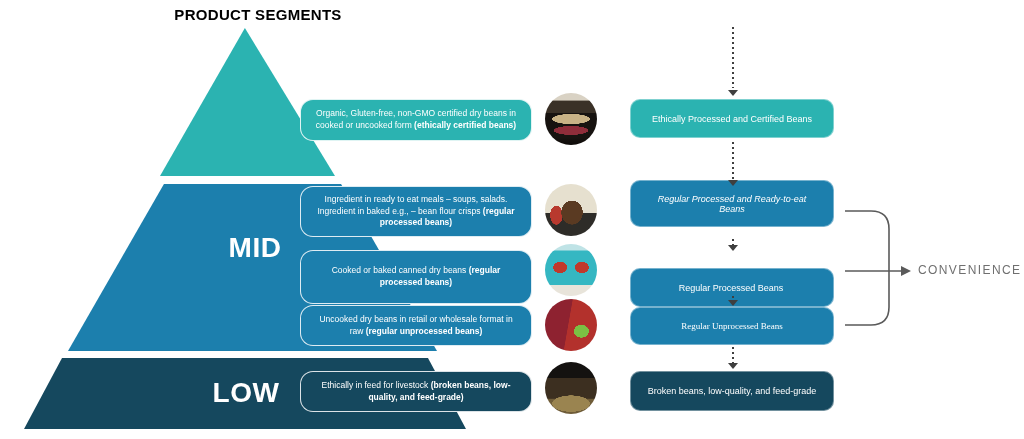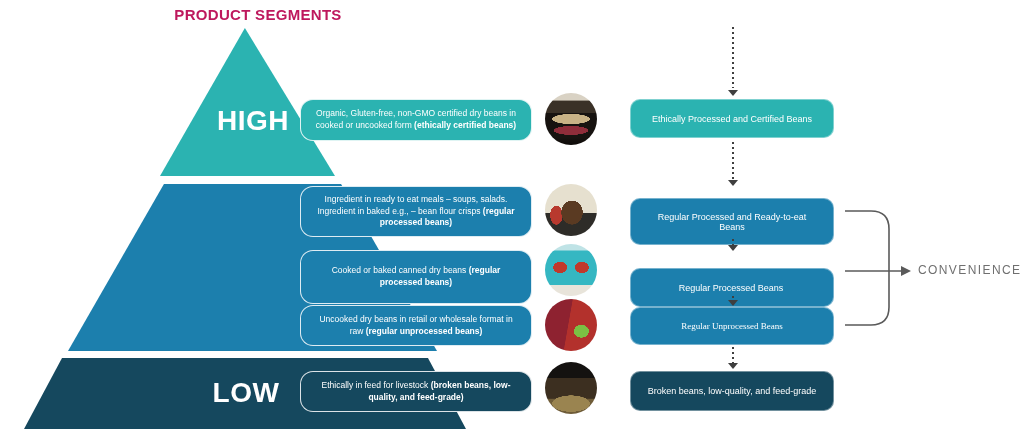--- a/index.html
+++ b/index.html
@@ -1,19 +1,19 @@
 <!DOCTYPE html>
 <html><head>
 <meta charset="utf-8">
 <style>
   * { margin:0; padding:0; box-sizing:border-box; }
   html,body { width:1024px; height:439px; background:#ffffff; font-family:"Liberation Sans", sans-serif; }
   .stage { position:relative; width:1024px; height:439px; overflow:hidden; background:#fff; }
 
-  .col-title { position:absolute; top:6px; font-size:15px; font-weight:800; color:#be185d; letter-spacing:.3px; text-align:center; }
+  .col-title { position:absolute; top:6px; font-size:15px; font-weight:800; color:#000000; letter-spacing:.3px; text-align:center; }
   #title-left  { left:118px; width:280px; }
   #title-right { left:593px; width:280px; }
 
   
   .tier { position:absolute; }
   .tier-high { left:160px; top:28px;  width:175px; height:148px; background:#2BB3B1;
                clip-path:polygon(48.5% 0, 100% 100%, 0 100%); }
   .tier-mid  { left:68px;  top:184px; width:369px; height:167px; background:#1C7FAD;
                clip-path:polygon(26% 0, 74% 0, 100% 100%, 0 100%); }
   .tier-low  { left:24px;  top:358px; width:442px; height:71px;  background:#15485E;
@@ -59,21 +59,21 @@
   #photo-5 { top:362px; background:
       radial-gradient(ellipse 60% 26% at 50% 80%, #9a8450 0 60%, rgba(0,0,0,0) 61%),
       linear-gradient(180deg, #141210 0 30%, #3c2f20 31% 70%, #6f5c38 71% 100%); }
 
   
   .val-box { position:absolute; left:622px; width:204px; border-radius:10px;
              border:1px solid rgba(255,255,255,.4);
              color:#fff; font-size:9px; text-align:center;
              display:flex; align-items:center; justify-content:center; padding:4px 14px;margin-left:8px; }
   #vbox-1 { top:99px;  height:39px; }
-  #vbox-2 { top:198px; height:47px; }
+  #vbox-2 { top:180px; height:47px;font-style:italic; }
   #vbox-3 { top:268px; height:39px;padding-left:12px; }
   #vbox-4 { top:307px; height:38px;font-family:Liberation Serif, serif; }
   #vbox-5 { top:371px; height:40px; }
 
   
   .dotline { position:absolute; left:732px; width:2px;
              background:repeating-linear-gradient(to bottom,#3f3f3f 0 2px, rgba(0,0,0,0) 2px 5px); }
   .arrowhead { position:absolute; left:728px; width:0; height:0;
                border-left:5px solid rgba(0,0,0,0); border-right:5px solid rgba(0,0,0,0);
                border-top:6px solid #3f3f3f; }
@@ -91,21 +91,21 @@
 </head>
 <body>
 
 <div class="stage">
 
   <div id="title-left" class="col-title">PRODUCT SEGMENTS</div>
 
   <div class="tier tier-high"></div>
   <div class="tier tier-mid"></div>
   <div class="tier tier-low"></div>
-  <div id="label-high" class="tier-label">HIGH</div>
+  <div id="label-mid" class="tier-label">MID</div>
   <div id="label-low" class="tier-label">LOW</div>
 
   <div id="pbox-1" class="seg-box fill-teal">
     <span><span>Organic, Gluten-free, non-GMO certified dry beans in cooked or uncooked form </span><b>(ethically certified beans)</b></span>
   </div>
   <div id="pbox-2" class="seg-box fill-blue">
     <span><span>Ingredient in ready to eat meals – soups, salads. Ingredient in baked e.g., – bean flour crisps </span><b>(regular processed beans)</b></span>
   </div>
   <div id="pbox-3" class="seg-box fill-blue">
     <span><span>Cooked or baked canned dry beans </span><b>(regular processed beans)</b></span>

